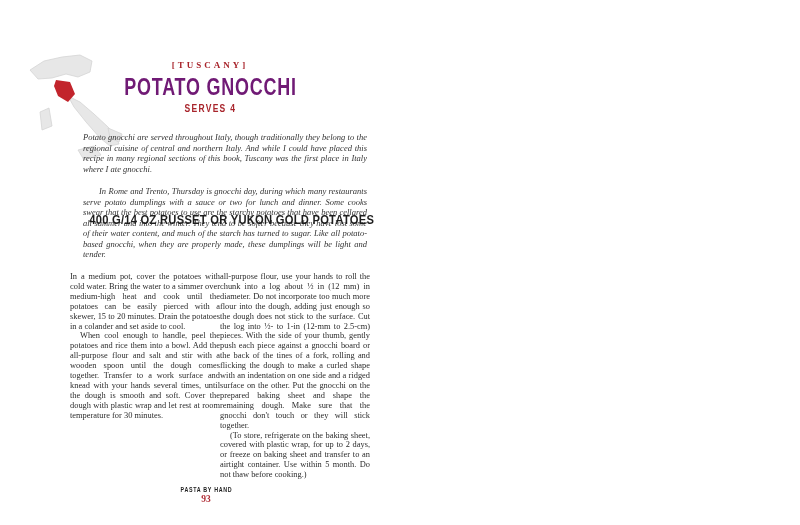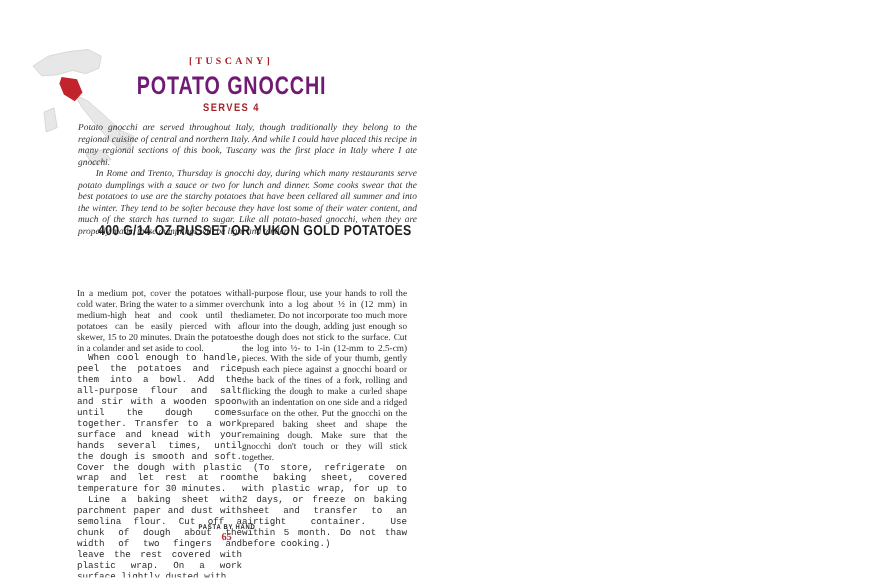--- a/index.html
+++ b/index.html
@@ -2,21 +2,21 @@
 <html><head>
 <meta charset="utf-8">
 <style>
   html,body{margin:0;padding:0;}
   body{
     width:800px;height:525px;position:relative;overflow:hidden;
     background:#ffffff;
     font-family:"Liberation Serif",serif;
     color:#2b2b2b;
   }
-  .page{position:absolute;top:0;height:438px;}
+  .page{position:absolute;top:10px;height:438px;}
   #left-page{left:0;width:400px;}
   #right-page{left:400px;width:400px;}
 
   
   .header-box{position:absolute;left:50px;top:50px;width:320px;text-align:center;}
   .region-label{
     font-family:"Liberation Serif",serif;font-weight:bold;
     font-size:9px;letter-spacing:3px;color:#a8242b;
   }
   .recipe-title{
@@ -28,35 +28,35 @@
   .serves-line{
     margin-top:2px;
     font-family:"Liberation Sans",sans-serif;font-weight:bold;
     font-size:10px;letter-spacing:1.5px;color:#a8242b;
   }
   .serves-line span{display:inline-block;transform:scaleX(0.85);transform-origin:center;}
 
   
   .intro{position:absolute;left:71px;top:110px;width:308px;
     font-style:italic;font-size:8.5px;line-height:10.5px;text-align:justify;color:#333;}
-  .intro p{margin:0;}
+  .intro p{margin:12px;}
   .intro p.ind{text-indent:16px;}
 
   
   .ingredients{position:absolute;left:66px;top:205px;width:320px;text-align:right;
     font-family:Liberation Sans, sans-serif;font-weight:bold;
     font-size:13px;line-height:10.4px;letter-spacing:0.3px;color:#1e1e1e;}
   .ingredients .ing-line{display:block;}
   .ingredients .ing-line span{display:inline-block;transform:scaleX(0.86);transform-origin:center;white-space:nowrap;}
 
   
   .cols{position:absolute;left:70px;top:262px;width:312px;display:flex;gap:0;}
   .col{width:150px;font-size:8.4px;line-height:9.9px;text-align:justify;color:#2b2b2b;}
   .col p{margin:0;}
-  .col p.ind{text-indent:10px;font-family:Liberation Mono, monospace;}
+  .col p.ind{text-indent:10px;}
 
   
   .footer{position:absolute;text-align:center;}
   #footer-left{left:46px;top:476px;width:320px;}
   .footer .f-label{
     font-family:"Liberation Sans",sans-serif;font-weight:bold;
     font-size:6.3px;letter-spacing:0.8px;color:#1e1e1e;
   }
   .footer .f-label span{display:inline-block;transform:scaleX(0.85);transform-origin:center;}
   .footer .f-num{
@@ -96,31 +96,30 @@
   </div>
 
   <div class="ingredients">
     <div class="ing-line"><span>400 G/14 OZ RUSSET OR YUKON GOLD POTATOES</span></div>
   </div>
 
   <div class="cols">
     <div class="col">
       <p>In a medium pot, cover the potatoes with cold water. Bring the water to a simmer over medium-high heat and cook until the potatoes can be easily pierced with a skewer, 15 to 20 minutes. Drain the potatoes in a colander and set aside to cool.</p>
       <p class="ind">When cool enough to handle, peel the potatoes and rice them into a bowl. Add the all-purpose flour and salt and stir with a wooden spoon until the dough comes together. Transfer to a work surface and knead with your hands several times, until the dough is smooth and soft. Cover the dough with plastic wrap and let rest at room temperature for 30 minutes.</p>
-      <p class="ind">Line a baking sheet with parchment paper and dust with semolina flour. Cut off a chunk of dough about the width of two fingers and leave the rest covered with plastic wrap. On a work surface lightly dusted with</p>
     </div>
     <div class="col">
       <p>all-purpose flour, use your hands to roll the chunk into a log about ½ in (12 mm) in diameter. Do not incorporate too much more flour into the dough, adding just enough so the dough does not stick to the surface. Cut the log into ½- to 1-in (12-mm to 2.5-cm) pieces. With the side of your thumb, gently push each piece against a gnocchi board or the back of the tines of a fork, rolling and flicking the dough to make a curled shape with an indentation on one side and a ridged surface on the other. Put the gnocchi on the prepared baking sheet and shape the remaining dough. Make sure that the gnocchi don't touch or they will stick together.</p>
       <p class="ind">(To store, refrigerate on the baking sheet, covered with plastic wrap, for up to 2 days, or freeze on baking sheet and transfer to an airtight container. Use within 5 month. Do not thaw before cooking.)</p>
     </div>
   </div>
 
   <div class="footer" id="footer-left">
     <div class="f-label"><span>PASTA BY HAND</span></div>
-    <div class="f-num">65</div>
+    <div class="f-num">93</div>
   </div>
 </div>
 
 <div class="page" id="right-page">
 
   
   
 
   
   

